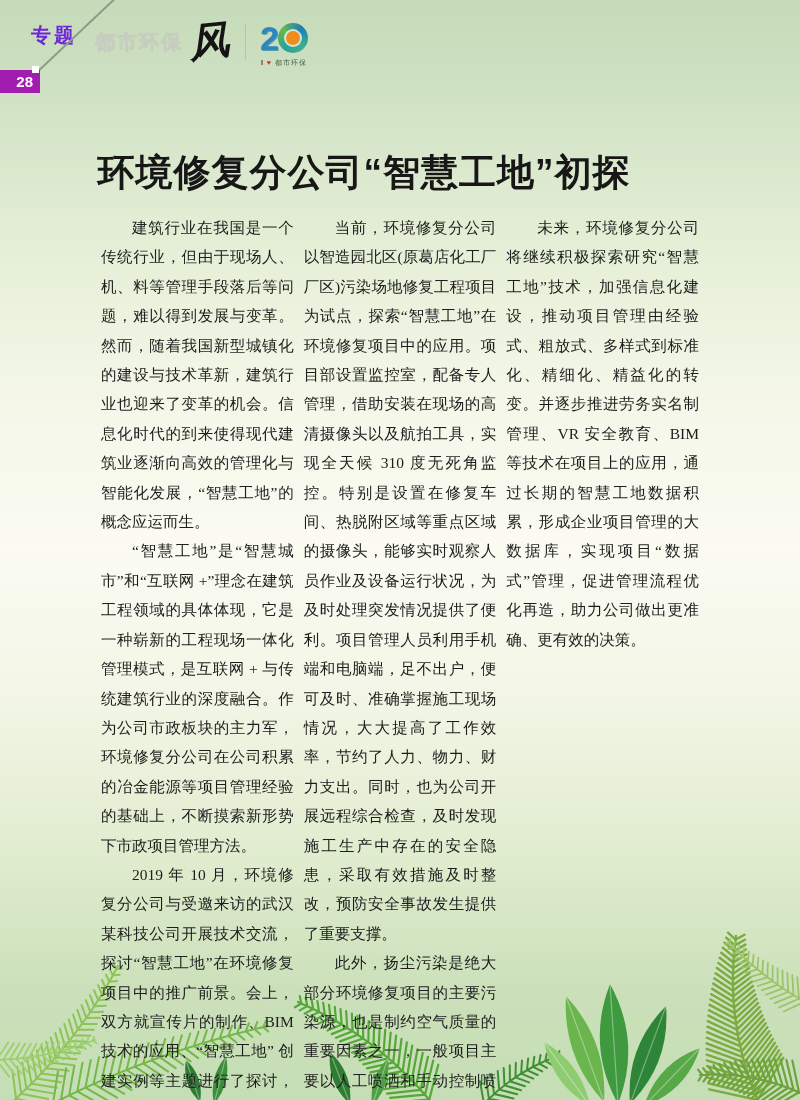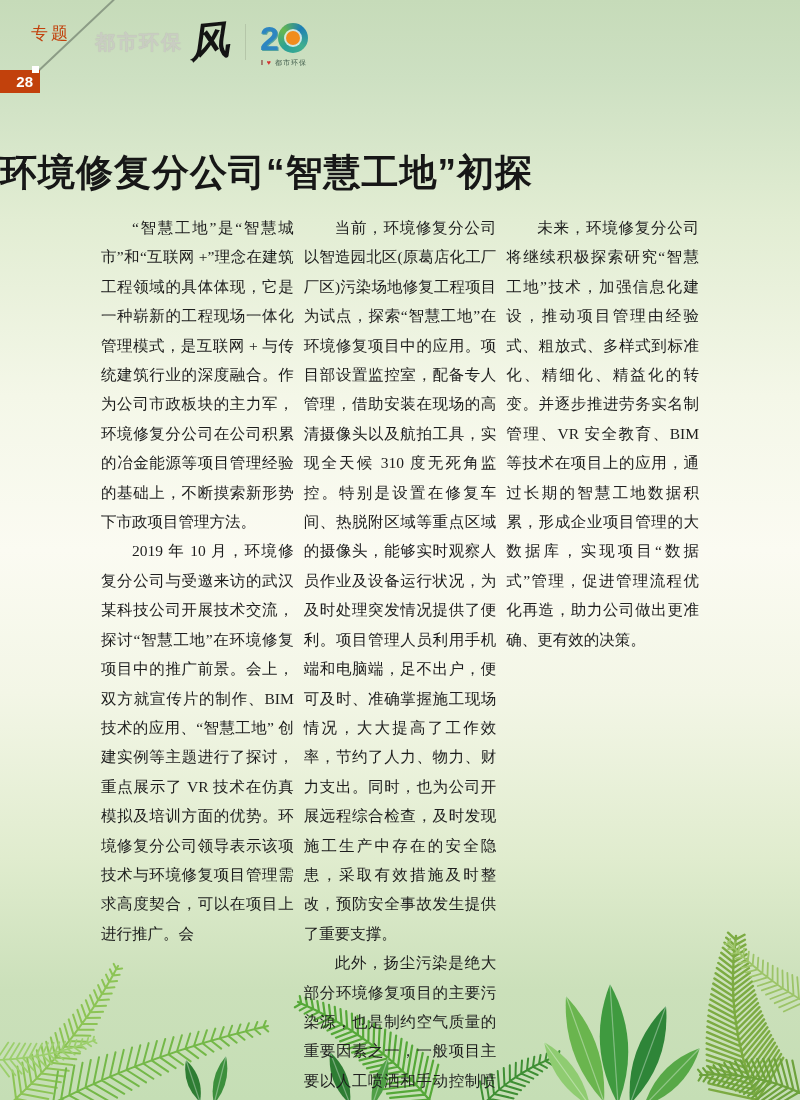--- a/index.html
+++ b/index.html
@@ -11,21 +11,21 @@
     font-family:"Liberation Sans", sans-serif;
     background:linear-gradient(180deg,
       #c6dbb9 0%, #cde0c2 7%,
       #e2edd3 20%, #f4f7e8 36%,
       #fbfbf2 50%, #f3f6e6 63%,
       #e0ecce 78%, #cbe0ba 90%, #c5deb5 100%);
   }
   
   .section-label{
     position:absolute; left:31px; top:22px;
-    font-size:17px; font-weight:400; color:#c2410c; letter-spacing:3px;
+    font-size:20px; font-weight:700; color:#6d28d9; letter-spacing:3px;
   }
   .diag-line{
     position:absolute; left:36px; top:72px;
     width:107px; height:1.5px; background:#8c9c86;
     transform-origin:left center; transform:rotate(-43.3deg);
   }
   .masthead{
     position:absolute; left:95px; top:18px; height:48px;
     display:flex; align-items:center;
   }
@@ -60,33 +60,33 @@
     transform:translate(-50%,-50%);
     background:#f08c1e; box-shadow:0 0 0 2px rgba(255,255,255,.75);
   }
   .logo-caption{
     margin-top:3px; font-size:7px; color:#3f5b4a; letter-spacing:1px; white-space:nowrap;
   }
   .logo-caption .cap-i{ color:#7a1f1f; font-weight:700;}
   .logo-caption .cap-heart{ color:#d62f2f; }
   .page-badge{
     position:absolute; left:0; top:70px;
-    width:40px; height:23px; background:#c2410c;
+    width:40px; height:23px; background:#a21caf;
     display:flex; align-items:center; justify-content:flex-end;
     padding-right:7px;
   }
   .page-badge .corner-sq{
     position:absolute; right:1px; top:-4px;
     width:7px; height:7px; background:#ffffff;
   }
   .page-num{ color:#fff; font-size:15px; font-weight:700; line-height:1;}
   
   .article-title{
     position:absolute; left:0; top:148px; width:728px;
-    text-align:left; font-size:37px; font-weight:900;
+    text-align:center; font-size:37px; font-weight:900;
     color:#171717; letter-spacing:1px;
   }
   
   .columns{
     position:absolute; left:101px; top:213px; width:598px;
     display:flex; gap:10px; z-index:2;
   }
   .col{ flex:1; min-width:0; }
   .col p{
     font-family:"Liberation Serif","DejaVu Serif",serif;
@@ -152,20 +152,21 @@
 
 <div class="page-badge">
   <span class="corner-sq"></span>
   <span class="page-num">28</span>
 </div>
 
 <h1 class="article-title">环境修复分公司“智慧工地”初探</h1>
 
 <div class="columns">
   <div class="col">
+    <p>建筑行业在我国是一个传统行业，但由于现场人、机、料等管理手段落后等问题，难以得到发展与变革。然而，随着我国新型城镇化的建设与技术革新，建筑行业也迎来了变革的机会。信息化时代的到来使得现代建筑业逐渐向高效的管理化与智能化发展，“智慧工地”的概念应运而生。</p>
     <p>“智慧工地”是“智慧城市”和“互联网 +”理念在建筑工程领域的具体体现，它是一种崭新的工程现场一体化管理模式，是互联网 + 与传统建筑行业的深度融合。作为公司市政板块的主力军，环境修复分公司在公司积累的冶金能源等项目管理经验的基础上，不断摸索新形势下市政项目管理方法。</p>
     <p>2019 年 10 月，环境修复分公司与受邀来访的武汉某科技公司开展技术交流，探讨“智慧工地”在环境修复项目中的推广前景。会上，双方就宣传片的制作、BIM 技术的应用、“智慧工地” 创建实例等主题进行了探讨，重点展示了 VR 技术在仿真模拟及培训方面的优势。环境修复分公司领导表示该项技术与环境修复项目管理需求高度契合，可以在项目上进行推广。会</p>
   </div>
   <div class="col">
     <p>当前，环境修复分公司以智造园北区(原葛店化工厂厂区)污染场地修复工程项目为试点，探索“智慧工地”在环境修复项目中的应用。项目部设置监控室，配备专人管理，借助安装在现场的高清摄像头以及航拍工具，实现全天候 310 度无死角监控。特别是设置在修复车间、热脱附区域等重点区域的摄像头，能够实时观察人员作业及设备运行状况，为及时处理突发情况提供了便利。项目管理人员利用手机端和电脑端，足不出户，便可及时、准确掌握施工现场情况，大大提高了工作效率，节约了人力、物力、财力支出。同时，也为公司开展远程综合检查，及时发现施工生产中存在的安全隐患，采取有效措施及时整改，预防安全事故发生提供了重要支撑。</p>
     <p>此外，扬尘污染是绝大部分环境修复项目的主要污染源，也是制约空气质量的重要因素之一，一般项目主要以人工喷洒和手动控制喷淋设施来达到降尘的目的，往往是在污染产生后才采取措施。秉承着“事前控制”的</p>
   </div>
   <div class="col">
     <p>未来，环境修复分公司将继续积极探索研究“智慧工地”技术，加强信息化建设，推动项目管理由经验式、粗放式、多样式到标准化、精细化、精益化的转变。并逐步推进劳务实名制管理、VR 安全教育、BIM 等技术在项目上的应用，通过长期的智慧工地数据积累，形成企业项目管理的大数据库，实现项目“数据式”管理，促进管理流程优化再造，助力公司做出更准确、更有效的决策。</p>
 

